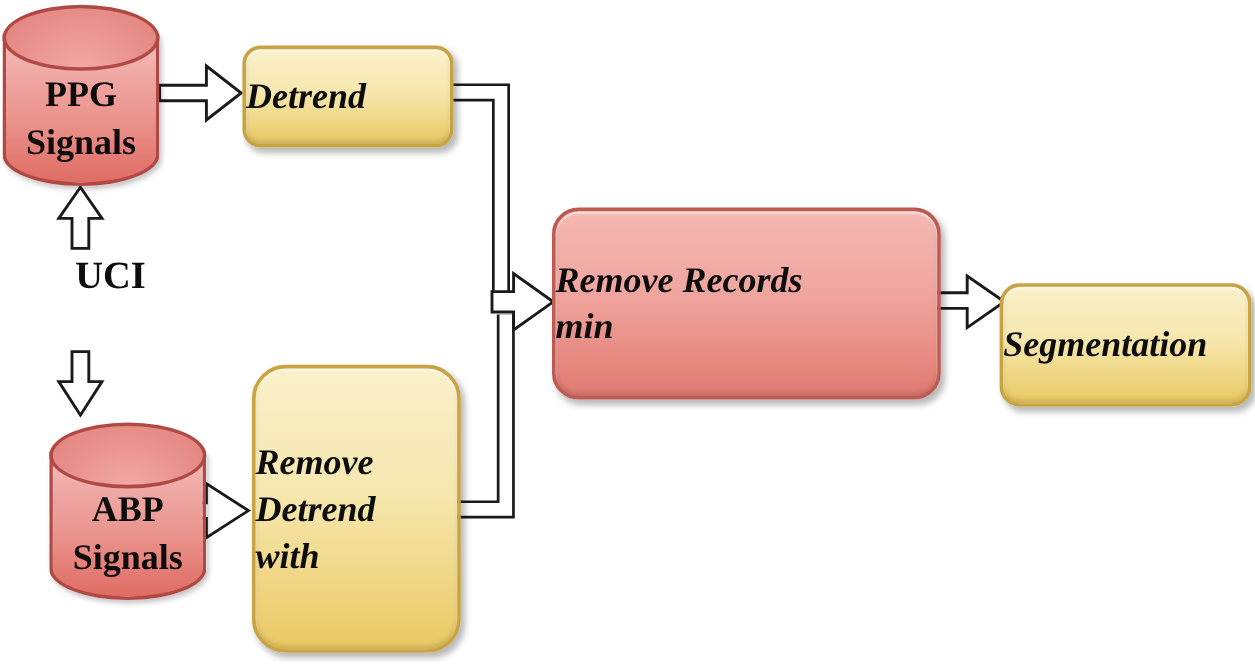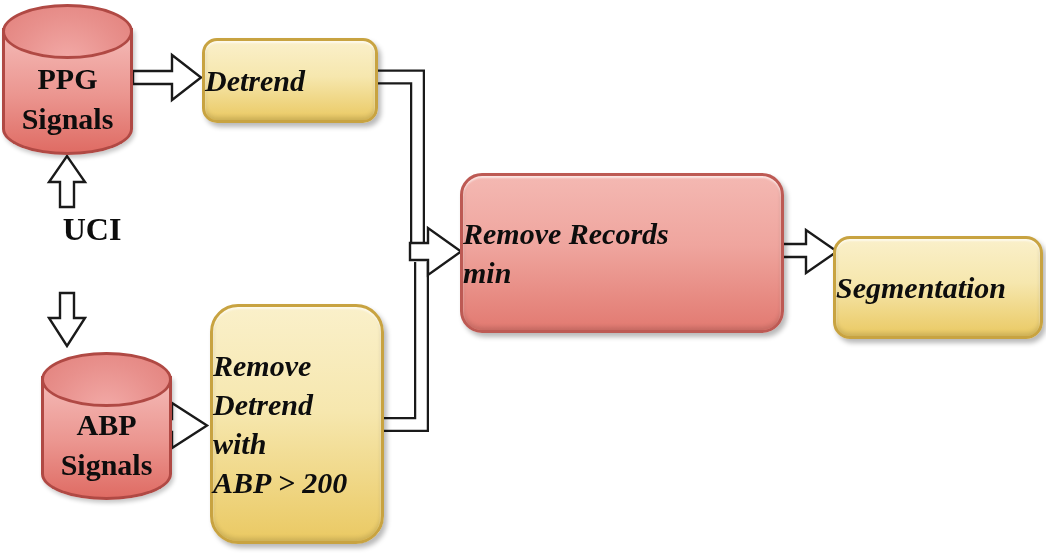--- a/index.html
+++ b/index.html
@@ -97,21 +97,20 @@
   </div>
 
   <div class="box yellow" id="detrend-box">
     <span>Detrend</span>
   </div>
 
   <div class="box yellow" id="remove-abp-box">
     <span>Remove</span>
     <span>Detrend</span>
     <span>with</span>
-    <span>ABP &gt; 200</span>
   </div>
 
   <div class="box red" id="remove-duration-box">
     <span>Remove Records</span>
     <span>min</span>
   </div>
 
   <div class="box yellow" id="segmentation-box">
     <span>Segmentation</span>
   </div>

